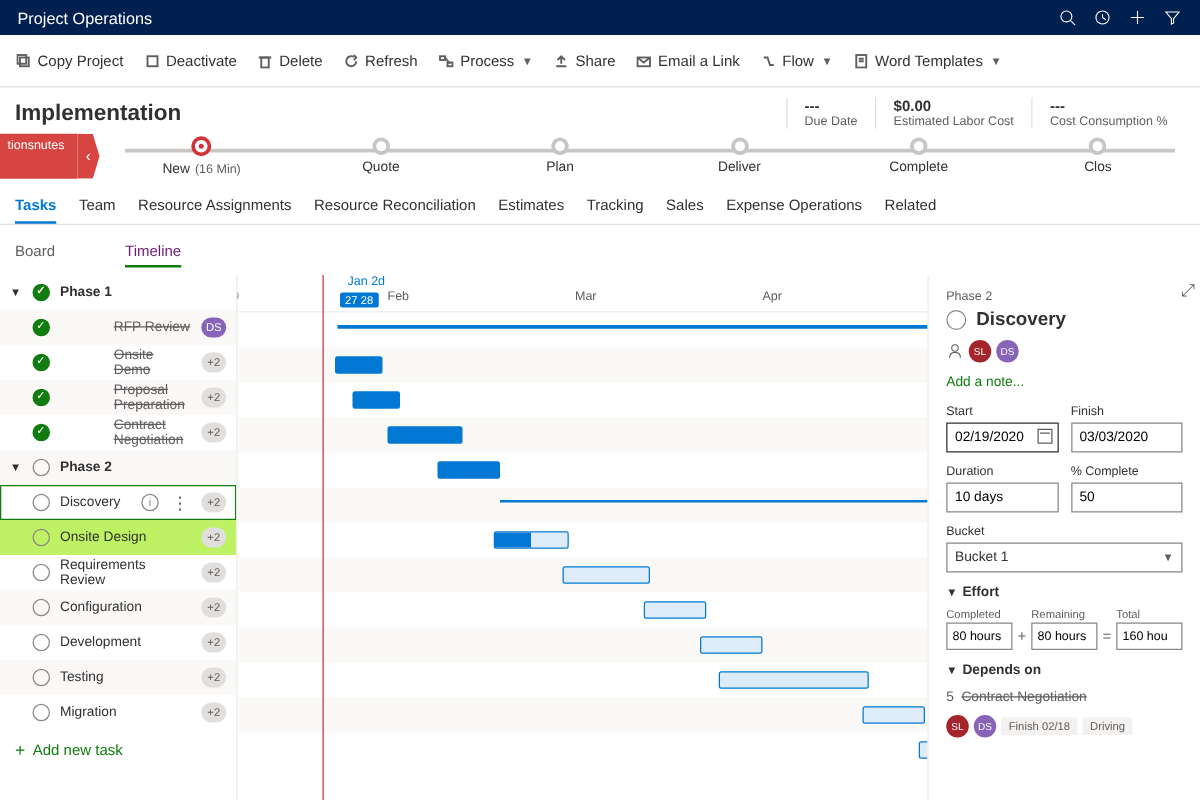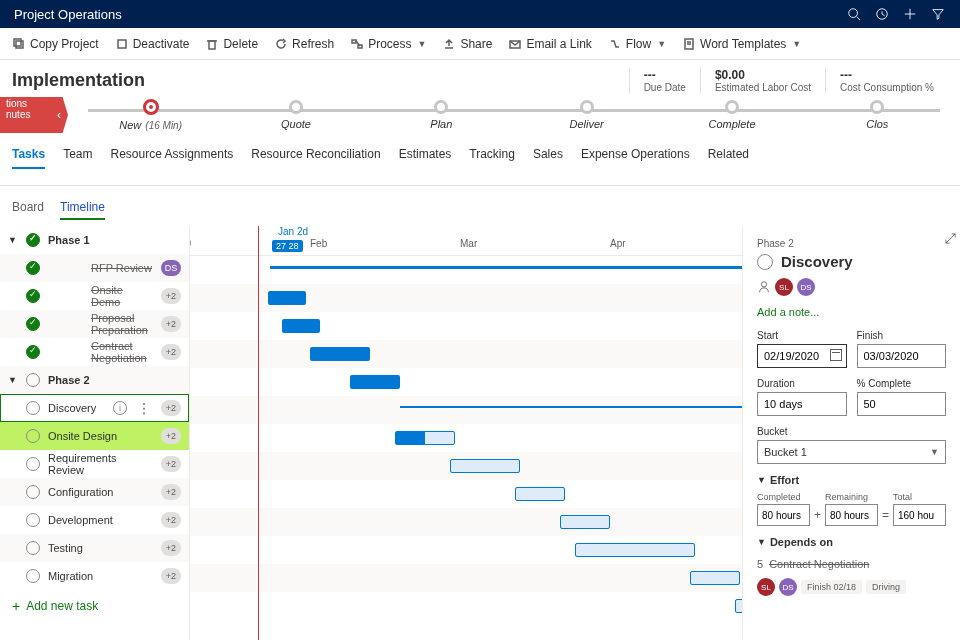--- a/index.html
+++ b/index.html
@@ -6,57 +6,57 @@
 body { width: 960px; height: 640px; overflow: hidden; background: #fff; font-size: 12px; color: #323130; }
 
 
 .navbar { background: #002050; height: 28px; display: flex; align-items: center; padding: 0 8px; color: #fff; }
 .navbar .app-title { font-size: 13px; margin-left: 6px; }
 .navbar .spacer { flex: 1; }
 .navbar .nav-icon { width: 28px; height: 28px; display: flex; align-items: center; justify-content: center; cursor: pointer; }
 .navbar svg { stroke: #fff; fill: none; }
 
 
-.cmdbar { height: 32px; border-bottom: 1px solid #e1dfdd; display: flex; align-items: center; padding: 0 6px; gap: 4px; }
+.cmdbar { height: 42px; border-bottom: 1px solid #e1dfdd; display: flex; align-items: center; padding: 0 6px; gap: 4px; }
 .cmd-item { display: flex; align-items: center; gap: 4px; padding: 4px 6px; cursor: pointer; font-size: 12px; color: #323130; }
 .cmd-icon { width: 14px; height: 14px; display: inline-flex; align-items: center; justify-content: center; }
 .cmd-icon svg { stroke: #605e5c; fill: none; stroke-width: 1.5; }
 .chev { font-size: 9px; color: #605e5c; margin-left: 2px; }
 
 
 .header { display: flex; align-items: center; padding: 8px 12px 4px; }
 .header h1 { font-size: 18px; font-weight: 600; }
 .header .spacer { flex: 1; }
 .metric { padding: 0 14px; border-left: 1px solid #e1dfdd; font-size: 11px; }
 .metric:first-of-type { border-left: none; }
 .metric .val { font-weight: 600; font-size: 12px; }
 .metric .lbl { color: #605e5c; font-size: 10px; }
 
 
 .stages-wrap { display: flex; align-items: center; height: 36px; position: relative; }
-.stage-active { background: #d64541; color: #fff; height: 36px; padding: 4px 10px 16px 6px; font-size: 10px; display: flex; flex-direction: column; justify-content: center; min-width: 50px; }
+.stage-active { background: #d64541; color: #fff; height: 36px; padding: 4px 10px 16px 6px; font-size: 10px; display: flex; flex-direction: row; justify-content: center; min-width: 50px; }
 .stage-arrow { background: #d64541; color: #fff; width: 18px; height: 36px; display: flex; align-items: center; justify-content: center; clip-path: polygon(0 0, 70% 0, 100% 50%, 70% 100%, 0 100%); font-size: 12px; }
 .stages { flex: 1; display: flex; align-items: center; position: relative; padding: 0 10px; }
 .stage-line { position: absolute; top: 10px; left: 20px; right: 20px; height: 3px; background: #c8c6c4; z-index: 0; }
-.stage { flex: 1; display: flex; flex-direction: column; align-items: center; position: relative; z-index: 1; font-size: 11px; font-style: italic; }
+.stage { flex: 1; display: flex; flex-direction: column; align-items: center; position: relative; z-index: 1; font-size: 11px; }
 .stage .dot { width: 14px; height: 14px; border-radius: 50%; background: #fff; border: 3px solid #c8c6c4; margin-bottom: 4px; }
 .stage.current .dot { border-color: #d13438; width: 16px; height: 16px; border-width: 3px; position: relative; }
 .stage.current .dot::after { content: ''; position: absolute; inset: 3px; border-radius: 50%; background: #d13438; }
 .stage .lbl { color: #323130; }
 .stage .time { color: #605e5c; font-size: 10px; margin-left: 4px; display: inline; }
 
 
-.tabs { display: flex; gap: 18px; padding: 8px 12px 16px; border-bottom: 1px solid #e1dfdd; }
+.tabs { display: flex; gap: 18px; padding: 8px 12px 0; border-bottom: 1px solid #e1dfdd; }
 .tab { padding: 6px 0; cursor: pointer; font-size: 12px; color: #323130; border-bottom: 2px solid transparent; }
 .tab.active { border-bottom-color: #0078d4; color: #0078d4; font-weight: 600; }
 
 
 .subtabs { display: flex; gap: 16px; padding: 10px 12px 6px; }
 .subtab { padding: 4px 0; cursor: pointer; font-size: 12px; color: #605e5c; border-bottom: 2px solid transparent; }
-.subtab.active { color: #1d4ed8; border-bottom-color: #107c10; }
+.subtab.active { color: #701a75; border-bottom-color: #107c10; margin-left: 40px; }
 
 
 .content { display: flex; height: calc(640px - 28px - 30px - 40px - 36px - 34px - 32px); position: relative; }
 
 
 .tasklist { width: 190px; border-right: 1px solid #edebe9; overflow-y: auto; }
 .task-row { display: flex; align-items: center; height: 28px; padding: 0 8px; gap: 8px; font-size: 11px; position: relative; }
 .task-row.phase { font-weight: 600; }
 .task-row .expand { width: 10px; font-size: 9px; }
 .task-row .status { width: 14px; height: 14px; border-radius: 50%; border: 1.5px solid #8a8886; flex-shrink: 0; }

